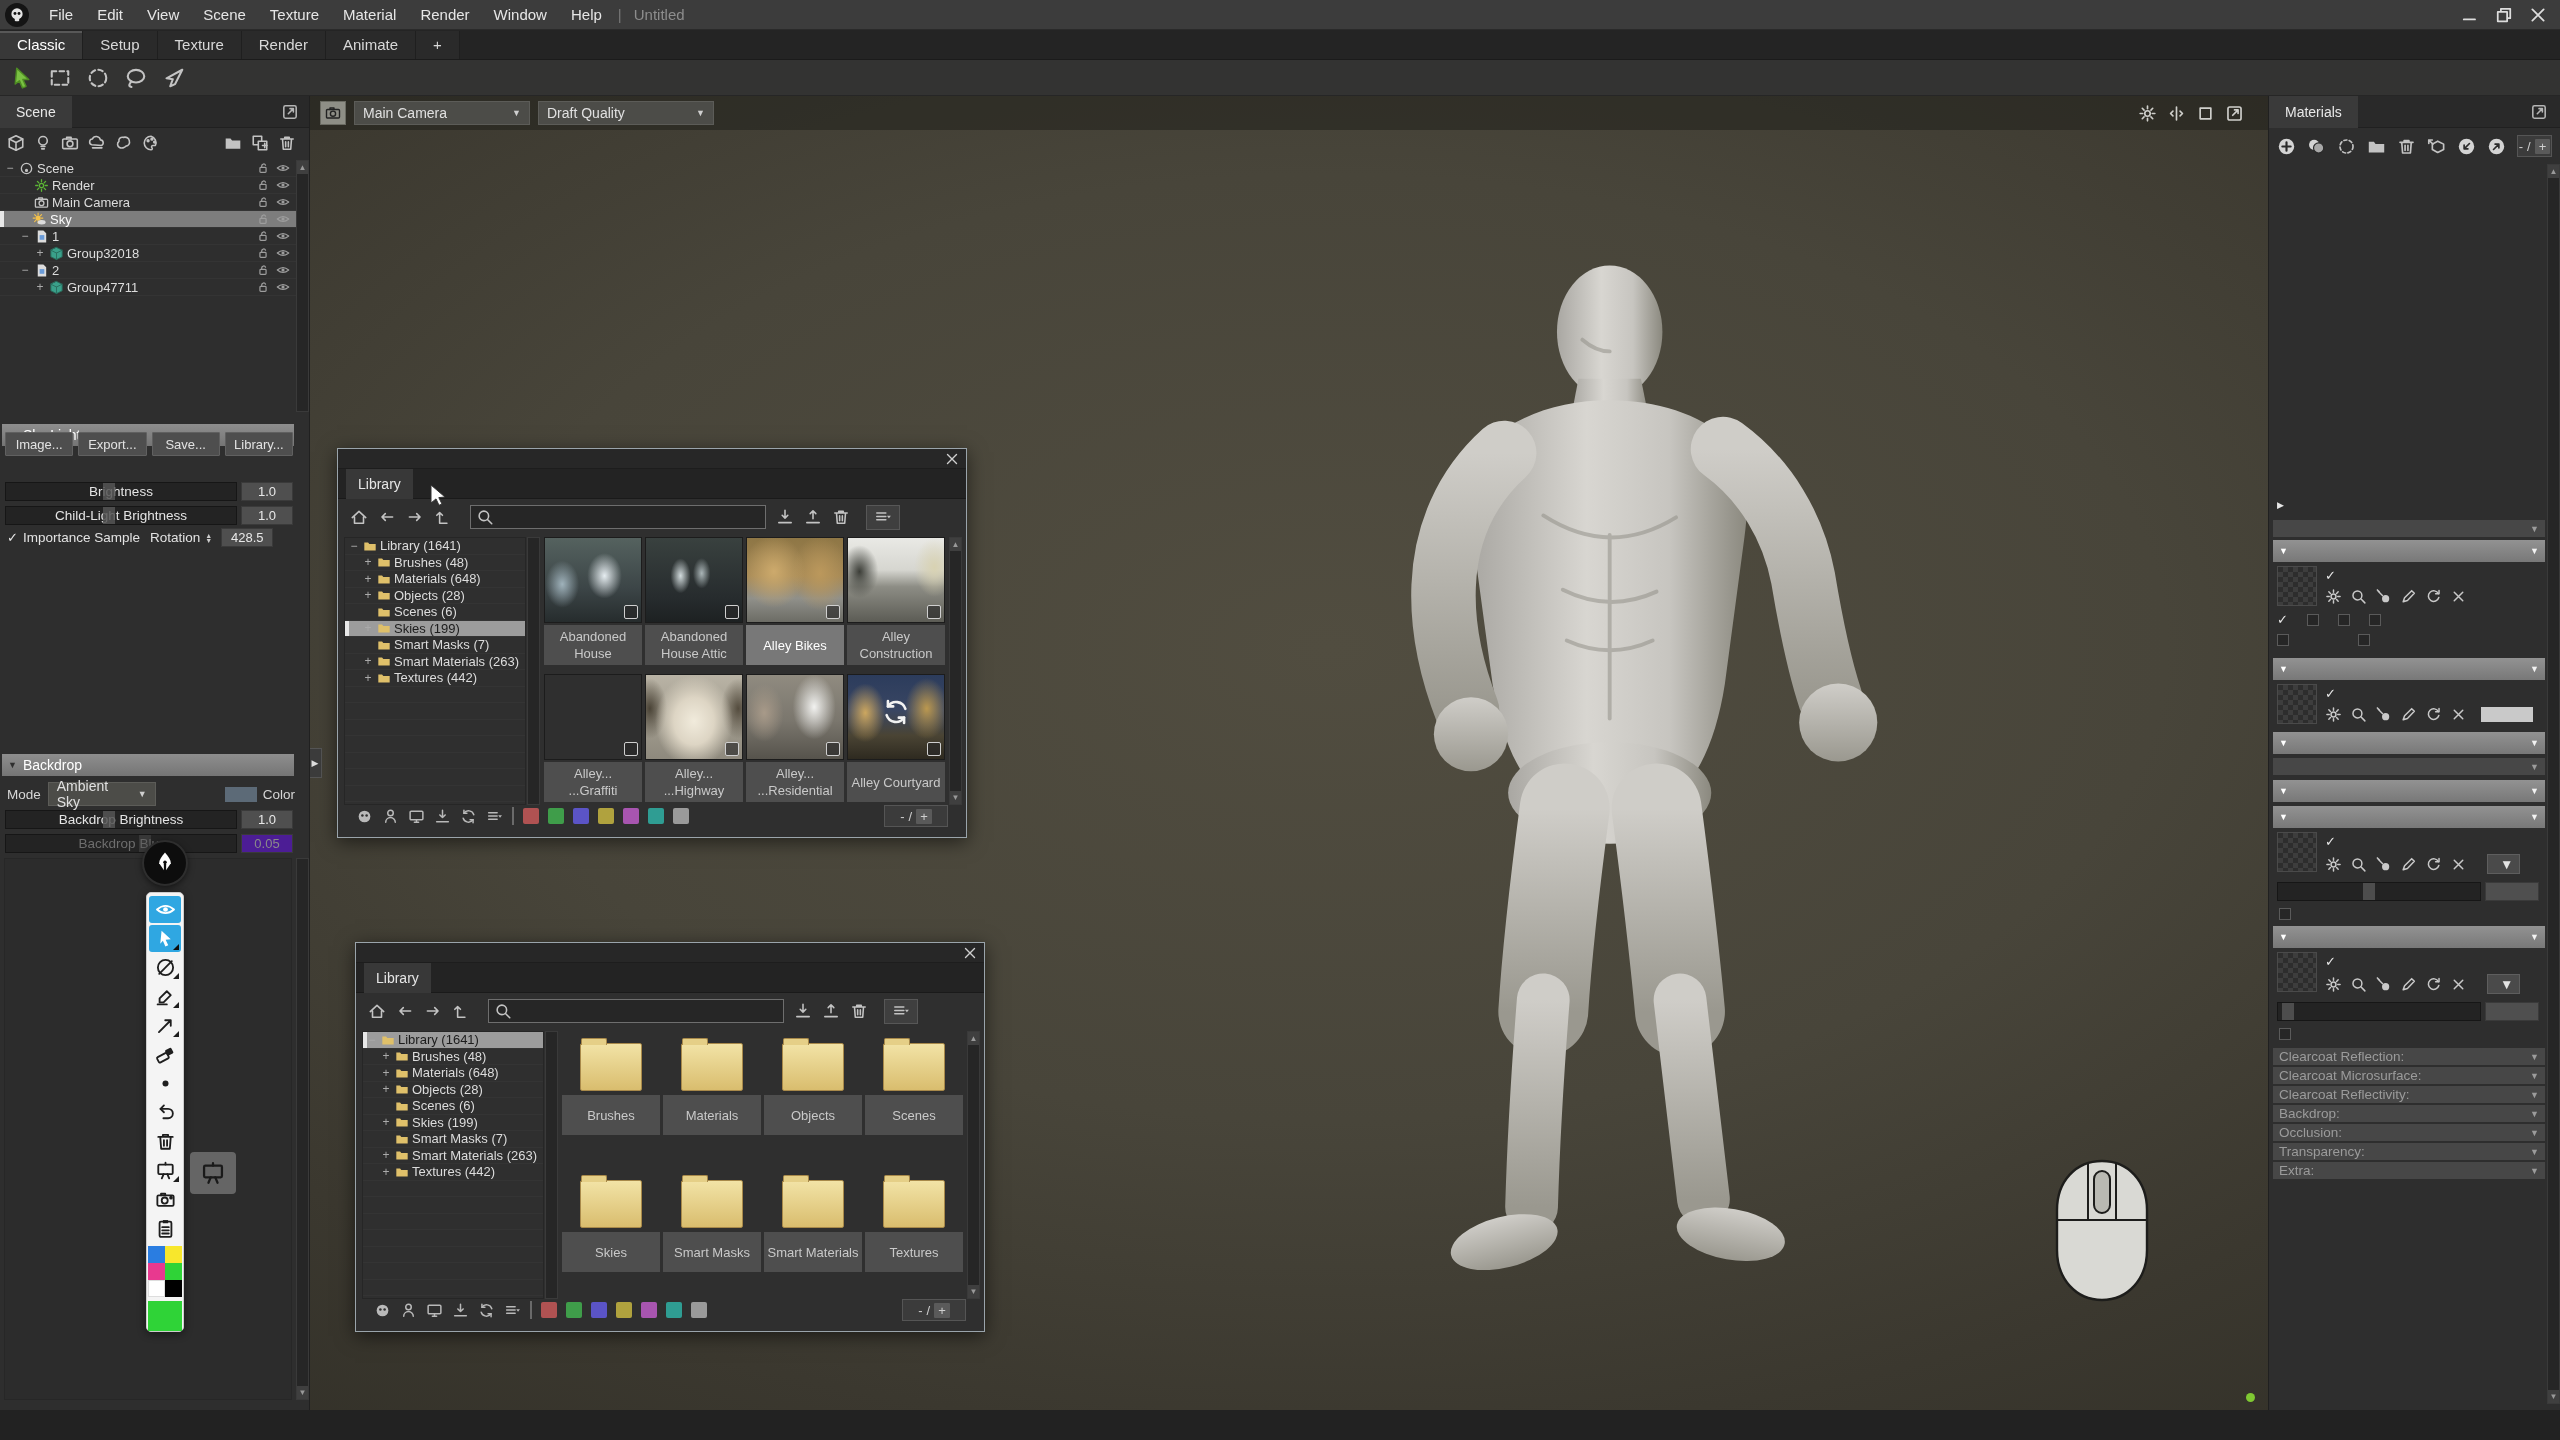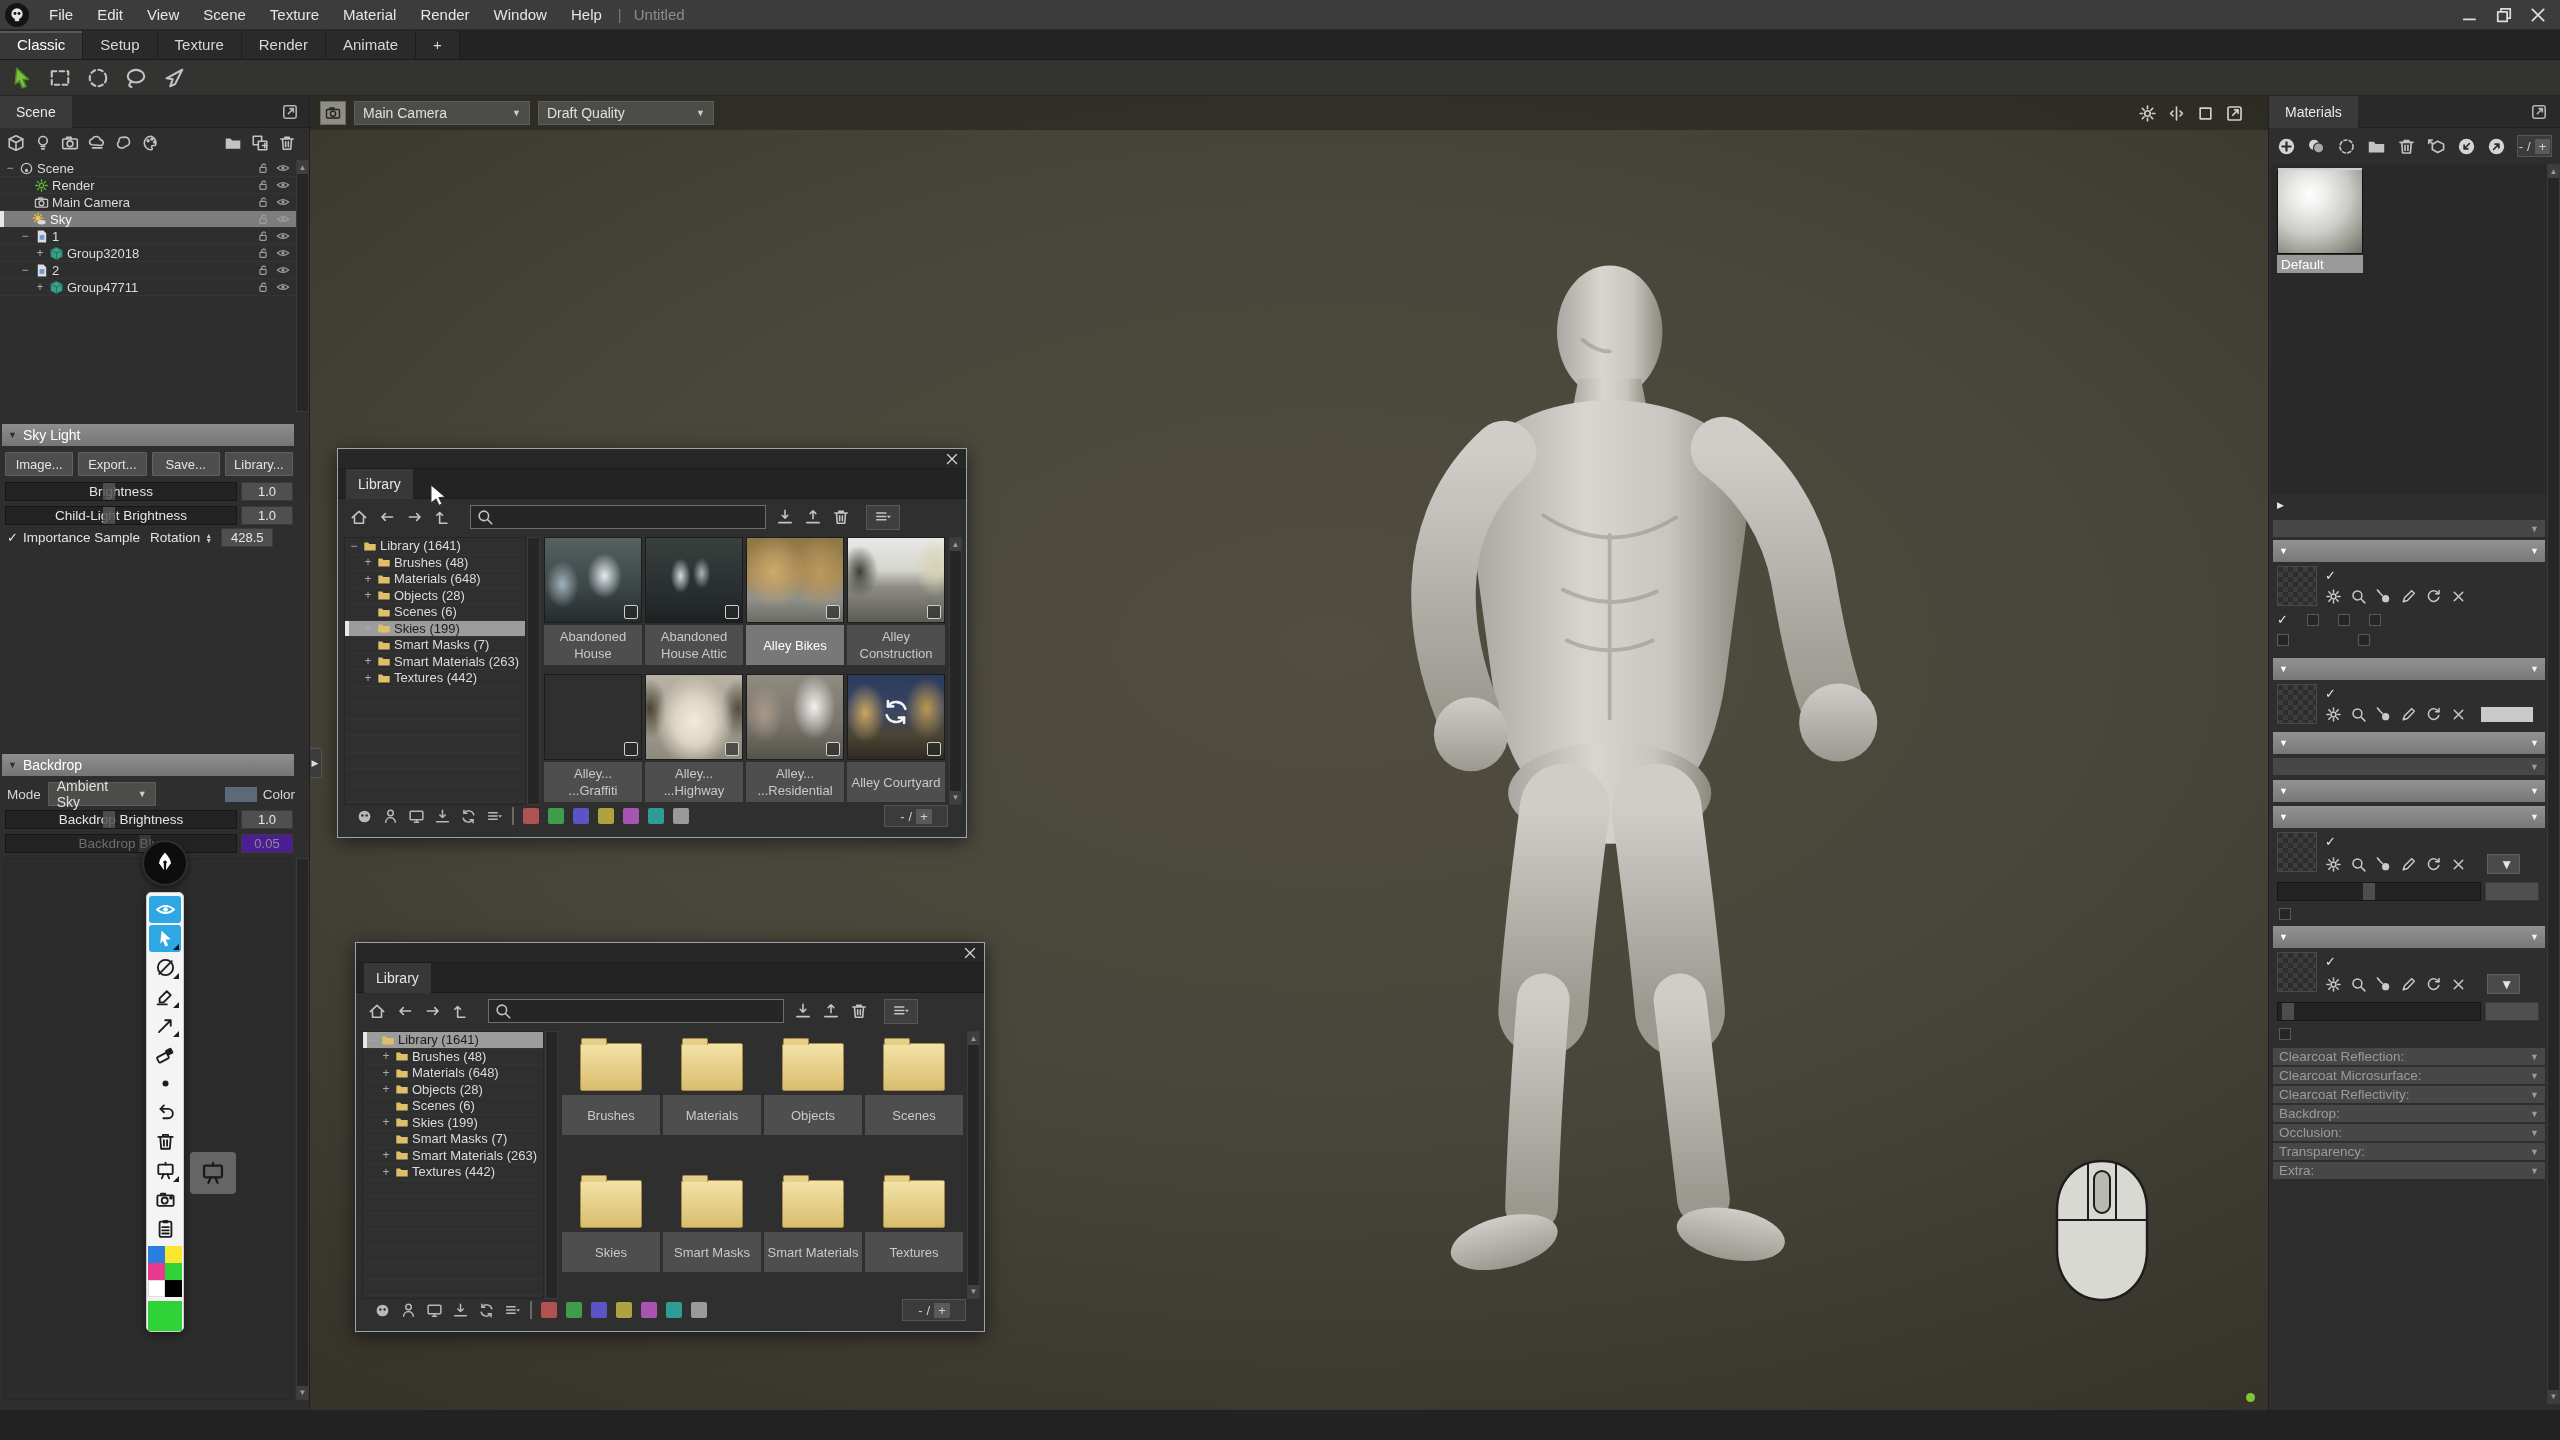--- a/index.html
+++ b/index.html
@@ -508,21 +508,21 @@
         </div>
       </div>
     <div class="vscroll" style="left:296px;top:64px;height:252px">
         <div class="ar" style="top:0">▲</div>
       </div>
 
     <div class="sechdr" style="top:328px">
       <span class="car">▼</span>
       <span>Sky Light</span>
     </div>
-    <div class="abs" style="left:5px;top:356px;width:288px;display:flex;gap:5px">
+    <div class="abs" style="left:5px;top:336px;width:288px;display:flex;gap:5px">
       <div class="btn" style="flex:1">Image...</div>
       <div class="btn" style="flex:1">Export...</div>
       <div class="btn" style="flex:1">Save...</div>
       <div class="btn" style="flex:1">Library...</div>
     </div>
     <div class="sliderrow abs" style="left:5px;top:386px;width:288px">
       <div class="slider" style="flex:1">
           <div class="handle" style="left:42%"></div>
           <span>Brightness</span>
         </div>
@@ -1290,26 +1290,20 @@
             <circle cx="8" cy="8" r="6.5" fill="#d4d4d4" stroke="none"></circle>
             <path d="M5.5 10.5 10 6M10 9.2V6H6.8" stroke="#2a2a2a"></path>
           </svg>
         </span>
       <div class="sizer" style="margin-left:auto">
         <span>-</span>
           <span>/</span>
           <span class="plus">+</span>
       </div>
     </div>
-    <div id="mat-cards">
-      <div id="mat-card">
-        <div id="mat-thumb"></div>
-        <div id="mat-name">Default</div>
-      </div>
-    </div>
     <div class="vscroll" id="rp-scroll">
         <div class="ar" style="top:0">▲</div>
         <div class="ar" style="bottom:0">▼</div>
       </div>
     <div id="mat-sections">
         <div class="rplain" style="top: 404px;">
           <span class="car" style="font-size: 9px;">▶</span>
           <span></span>
         </div>
         <div class="rsec off" style="top: 424px;">

